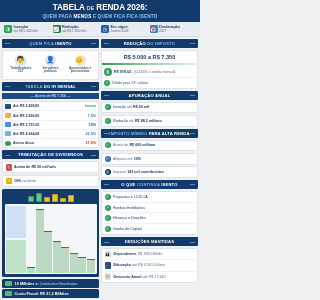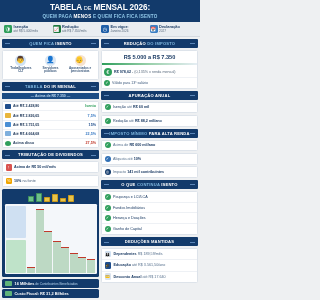--- a/index.html
+++ b/index.html
@@ -146,21 +146,21 @@
 </style>
 </head>
 <body>
 
 <div class="page">
 
   <div class="header">
     <div class="title">
       <span>TABELA</span>
       <span class="de">DE</span>
-      <span>MENSAL 2026:</span>
+      <span>RENDA 2026:</span>
     </div>
     <div class="subtitle"><span>QUEM PAGA </span><b>MENOS</b><span> E QUEM FICA FICA ISENTO</span></div>
   </div>
 
   <div class="badges">
     <div class="badge">
       <span class="bi grn">🛡</span>
       <span class="bt">
         <span class="bl">Isenção</span>
         <span class="bs">até R$ 5.000/mês</span>

